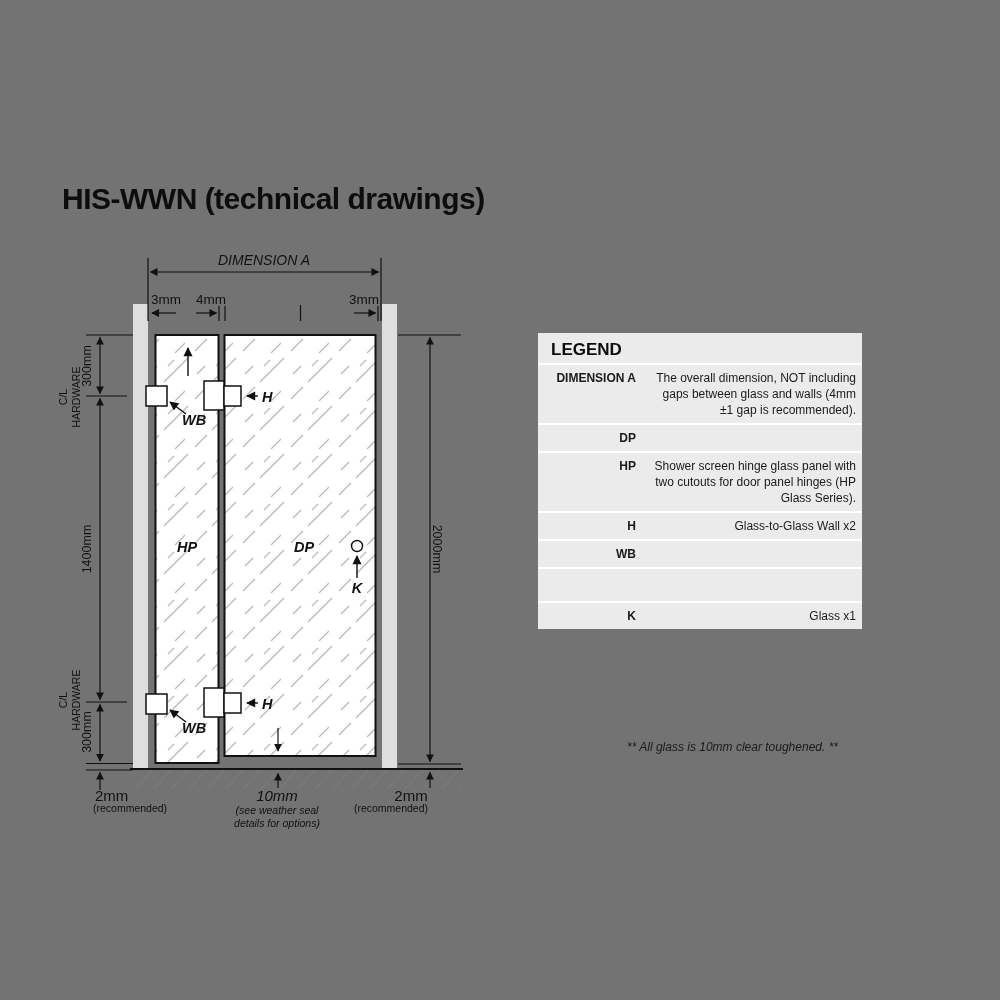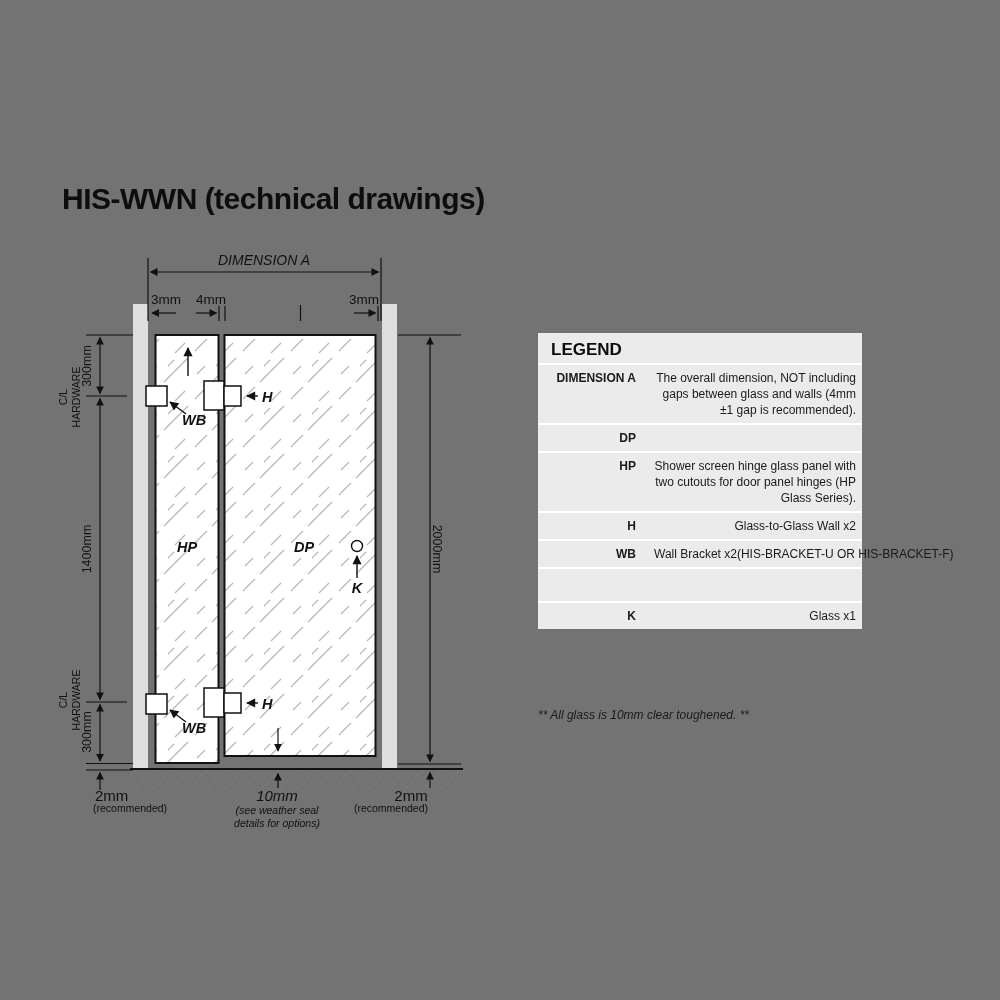--- a/index.html
+++ b/index.html
@@ -20,21 +20,21 @@
   .legend{position:absolute;left:538px;top:333px;width:324px;background:#ebebeb;
           font-size:12px;line-height:16px;color:#1a1a1a;}
   .legend-title{font-size:17px;font-weight:bold;padding:9px 0 5px 13px;color:#0d0d0d;}
   .sep{height:2px;background:#ffffff;}
   .lrow{display:grid;grid-template-columns:88px 1fr;column-gap:18px;
         padding:5px 6px 5px 10px;}
   .lrow .term{font-weight:bold;text-align:right;white-space:nowrap;}
   .lrow .desc{text-align:right;}
   .lrow.nowrap .desc{white-space:nowrap;overflow:visible;}
   .lrow.empty{min-height:22px;}
-  .footnote{position:absolute;left:538px;top:708px;width:300px;text-align:left;
+  .footnote{position:absolute;left:538px;top:740px;width:300px;text-align:right;
             font-size:12px;font-style:italic;color:#1a1a1a;}
 </style>
 </head>
 <body>
 
 <div class="canvas">
 
   <h1 class="page-title">HIS-WWN (technical drawings)</h1>
 
   <svg style="position:absolute;left:30px;top:230px;" width="505" height="612" viewBox="30 230 505 612" xmlns="http://www.w3.org/2000/svg">
@@ -179,21 +179,20 @@
     <div class="sep"></div>
 
     <div class="lrow">
       <div class="term">H</div>
       <div class="desc">Glass-to-Glass Wall x2</div>
     </div>
     <div class="sep"></div>
 
     <div class="lrow nowrap">
       <div class="term">WB</div>
-      <div class="desc">Wall Bracket x2(HIS-BRACKET-U OR HIS-BRACKET-F)</div>
     </div>
     <div class="sep"></div>
 
     <div class="lrow empty">
       <div class="term"></div>
       <div class="desc"></div>
     </div>
     <div class="sep"></div>
 
     <div class="lrow">

